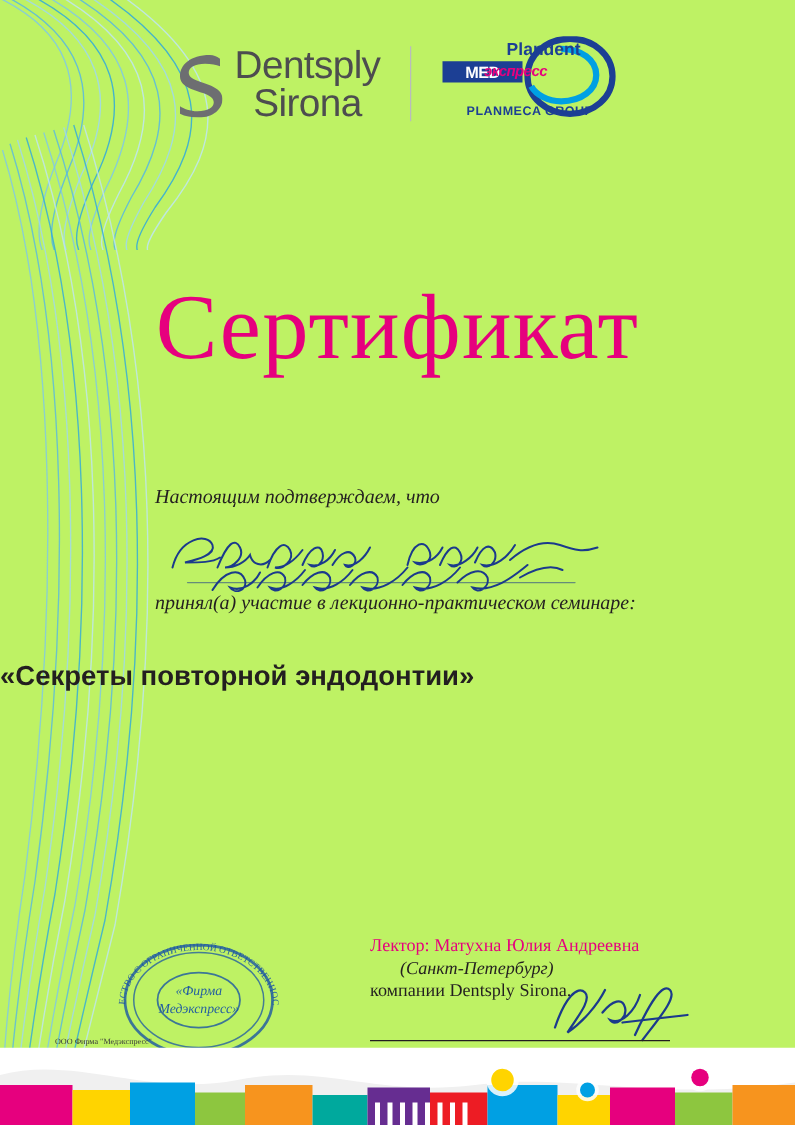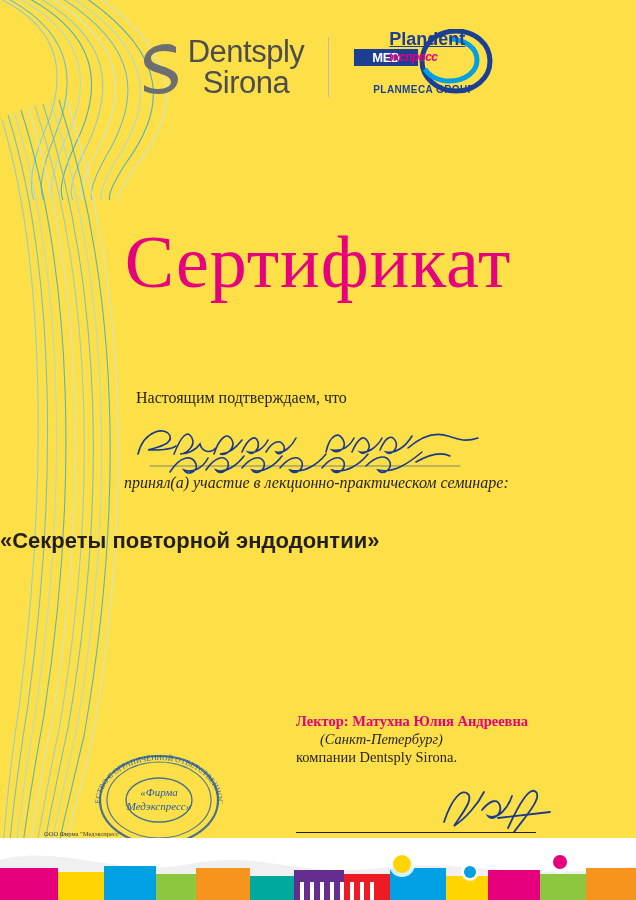--- a/index.html
+++ b/index.html
@@ -8,21 +8,21 @@
     background: #ffffff;
   }
   body {
     font-family: "Liberation Serif", serif;
   }
   .certificate {
     position: relative;
     width: 636px;
     height: 900px;
     overflow: hidden;
-    background: #fde047;
+    background: #bef264;
   }
 
   
   .left-waves {
     position: absolute;
     left: 0;
     top: 0;
     width: 120px;
     height: 900px;
     pointer-events: none;
@@ -96,28 +96,27 @@
     color: #e6007e;
     font-family: "Liberation Sans", sans-serif;
     font-style: italic;
     font-weight: bold;
     font-size: 12px;
     line-height: 17px;
     letter-spacing: -0.5px;
   }
   .pd-plandent {
     position: absolute;
-    left: 36px;
+    left: 52px;
     top: 3px;
     color: #1c3f94;
     font-family: "Liberation Sans", sans-serif;
     font-weight: bold;
-    font-size: 18px;
+    font-size: 14px;
     line-height: 15px;
-    text-decoration: underline;
   }
   .pd-group {
     position: absolute;
     left: 20px;
     top: 55px;
     color: #1c3f94;
     font-family: "Liberation Sans", sans-serif;
     font-weight: bold;
     font-size: 10px;
     letter-spacing: 0.4px;
@@ -149,23 +148,23 @@
     color: #e6007e;
     letter-spacing: 1px;
   }
 
   
   .intro {
     position: absolute;
     top: 389px;
     left: 124px;
     font-family: "Liberation Serif", serif;
+    font-style: italic;
     font-size: 16px;
     color: #231f20;
-    margin-left: 12px;
   }
   .handwriting {
     position: absolute;
     top: 420px;
     left: 130px;
     width: 420px;
     height: 60px;
   }
   .participation {
     position: absolute;
@@ -194,21 +193,22 @@
     top: 712px;
     left: 296px;
     width: 300px;
     font-family: "Liberation Serif", serif;
     font-size: 14.5px;
     line-height: 18px;
     color: #231f20;
   }
   .lecturer .name {
     color: #e6007e;
-    font-weight: bold;
+    font-weight: normal;
+    margin-top: 36px;
   }
   .lecturer .city {
     font-style: italic;
     margin-left: 24px;
   }
   .sign-line {
     position: absolute;
     top: 832px;
     left: 296px;
     width: 240px;

